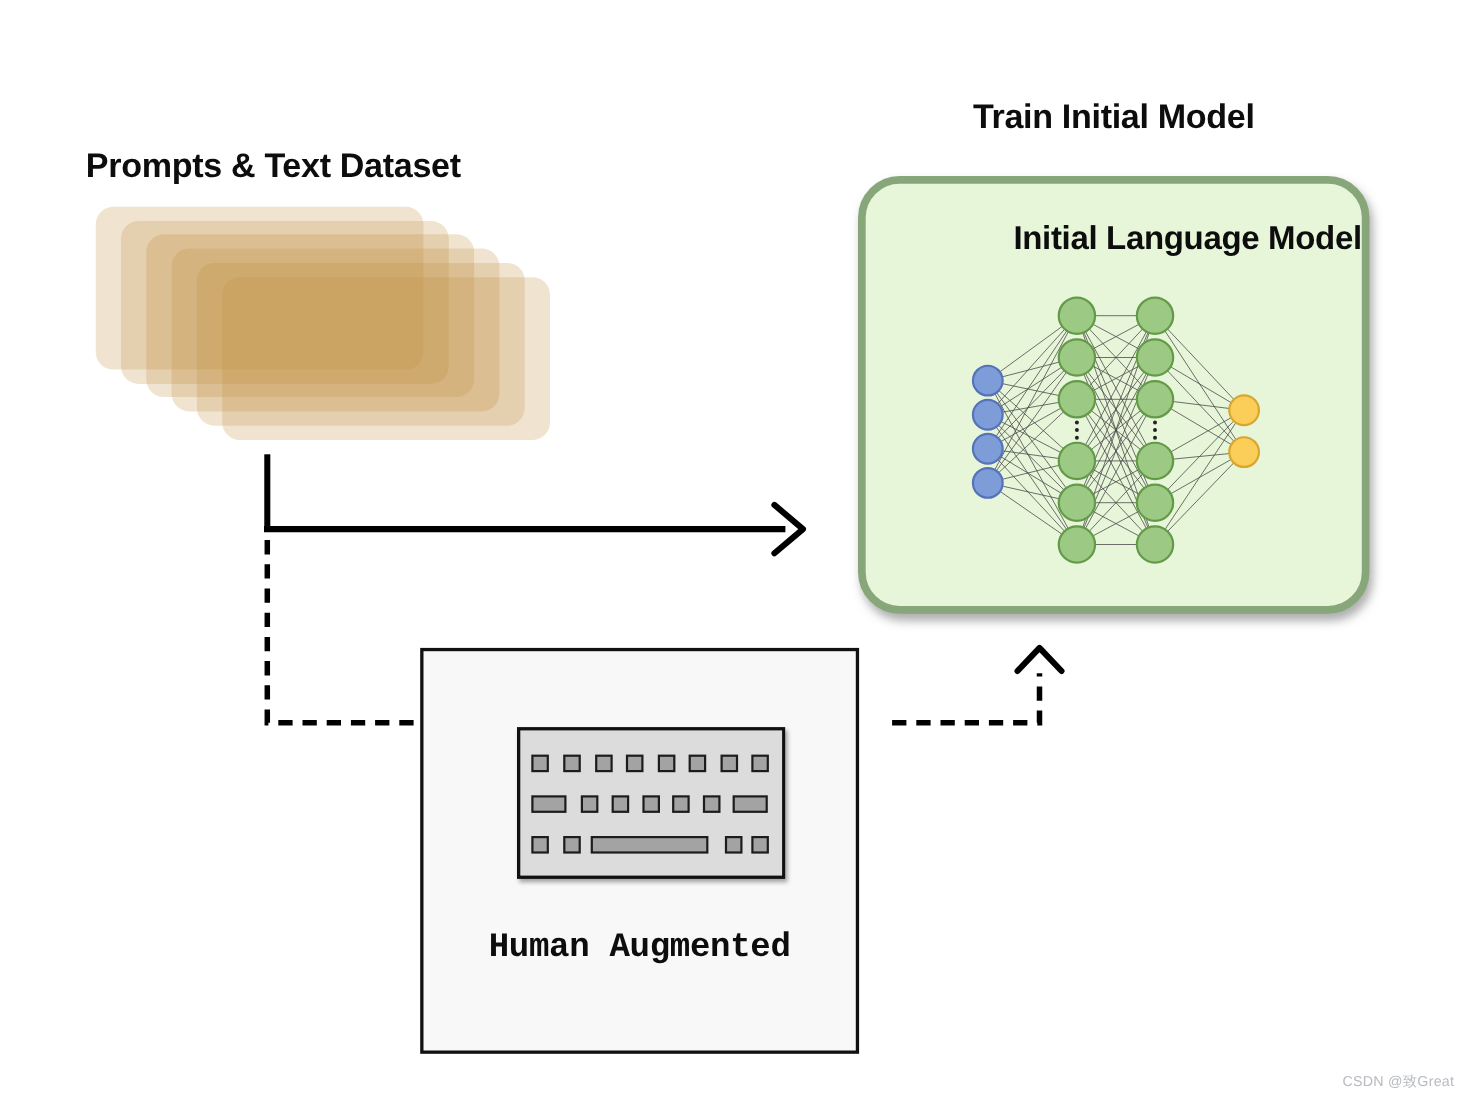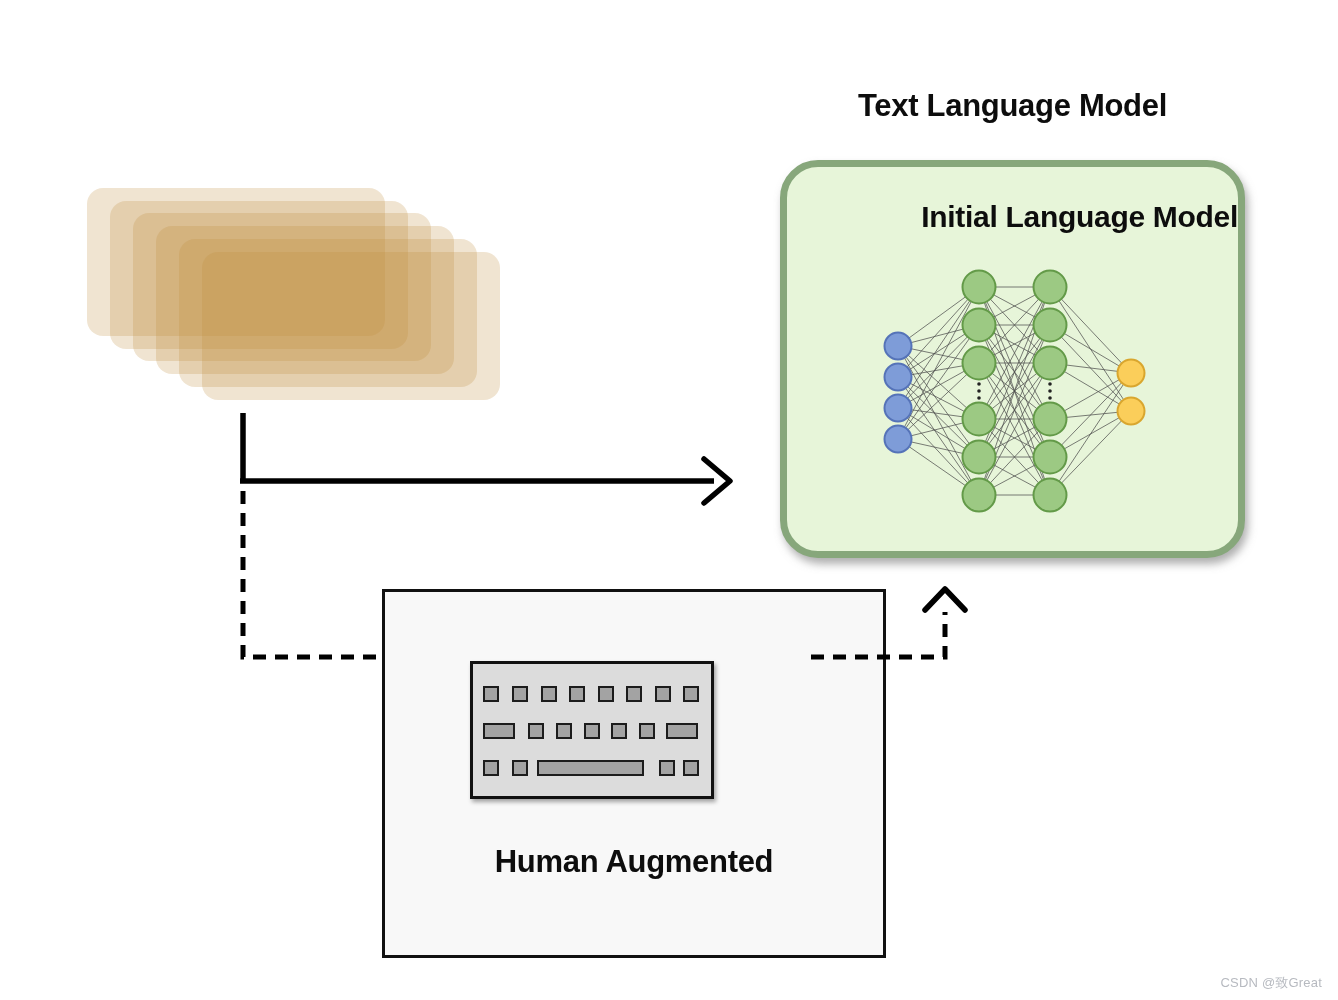--- a/index.html
+++ b/index.html
@@ -11,49 +11,50 @@
   #card-stack{left:87px;top:188px;width:420px;height:215px;}
   .dataset-card{position:absolute;border-radius:16px;}
   
   #model-box{left:780px;top:160px;width:465px;height:398px;box-sizing:border-box;
              border-radius:38px;border:7px solid #87A77B;background:#E7F5D9;
              box-shadow:3px 6px 9px rgba(110,110,110,0.55);}
   #model-box-title{position:absolute;top:33px;left:0;width:100%;text-align:right;
                    font-weight:700;font-size:30px;color:#0d0d0d;letter-spacing:-0.3px;}
   #network{position:absolute;left:0;top:0;}
   
-  #human-box{left:382px;top:589px;width:504px;height:369px;box-sizing:border-box;
-             border:3px solid #111;background:#F8F8F8;}
+  #human-box{left:382px;top:589px;width:399px;height:369px;box-sizing:border-box;
+             border:3px solid #111;background:#F8F8F8;font-family:Liberation Mono, monospace;}
   #keyboard{position:absolute;left:85px;top:69px;filter:drop-shadow(2px 3px 2px rgba(0,0,0,0.35));}
   #human-label{position:absolute;top:248px;left:0;width:100%;text-align:center;
                font-weight:700;font-size:31px;line-height:43px;color:#0d0d0d;letter-spacing:-0.3px;}
   
   #dataset-title{left:78px;top:133px;}
   #train-title{left:780px;top:88px;width:465px;text-align:center;}
   
   #connectors{left:0;top:0;pointer-events:none;}
   
   #watermark{right:16px;bottom:8px;font-size:13px;color:#b7bac0;letter-spacing:0.2px;text-align:right;}
 </style>
 </head>
 <body>
 
 <div id="page">
 
+  <div id="dataset-title" class="abs heading">Prompts &amp; Text Dataset</div>
 
   <div id="card-stack" class="abs">
       <div class="dataset-card" style="left: 0px; top: 0px; width: 298px; height: 148px; border-radius: 16px; background: rgba(193, 142, 64, 0.24);"></div>
       <div class="dataset-card" style="left: 23px; top: 12.7px; width: 298px; height: 148px; border-radius: 16px; background: rgba(193, 142, 64, 0.24);"></div>
       <div class="dataset-card" style="left: 46px; top: 25.4px; width: 298px; height: 148px; border-radius: 16px; background: rgba(193, 142, 64, 0.24);"></div>
       <div class="dataset-card" style="left: 69px; top: 38.1px; width: 298px; height: 148px; border-radius: 16px; background: rgba(193, 142, 64, 0.24);"></div>
       <div class="dataset-card" style="left: 92px; top: 50.8px; width: 298px; height: 148px; border-radius: 16px; background: rgba(193, 142, 64, 0.24);"></div>
       <div class="dataset-card" style="left: 115px; top: 63.5px; width: 298px; height: 148px; border-radius: 16px; background: rgba(193, 142, 64, 0.24);"></div>
     </div>
 
-  <div id="train-title" class="abs heading">Text Language Model</div>
+  <div id="train-title" class="abs heading">Train Initial Model</div>
 
   <div id="model-box" class="abs">
     <div id="model-box-title">Initial Language Model</div>
     <svg id="network" width="451" height="384" viewBox="0 0 451 384">
         <line x1="111" y1="179" x2="192" y2="120" stroke="#4a4a4a" stroke-width="0.9" stroke-opacity="0.8"></line>
         <line x1="111" y1="179" x2="192" y2="158" stroke="#4a4a4a" stroke-width="0.9" stroke-opacity="0.8"></line>
         <line x1="111" y1="179" x2="192" y2="196" stroke="#4a4a4a" stroke-width="0.9" stroke-opacity="0.8"></line>
         <line x1="111" y1="179" x2="192" y2="252" stroke="#4a4a4a" stroke-width="0.9" stroke-opacity="0.8"></line>
         <line x1="111" y1="179" x2="192" y2="290" stroke="#4a4a4a" stroke-width="0.9" stroke-opacity="0.8"></line>
         <line x1="111" y1="179" x2="192" y2="328" stroke="#4a4a4a" stroke-width="0.9" stroke-opacity="0.8"></line>

